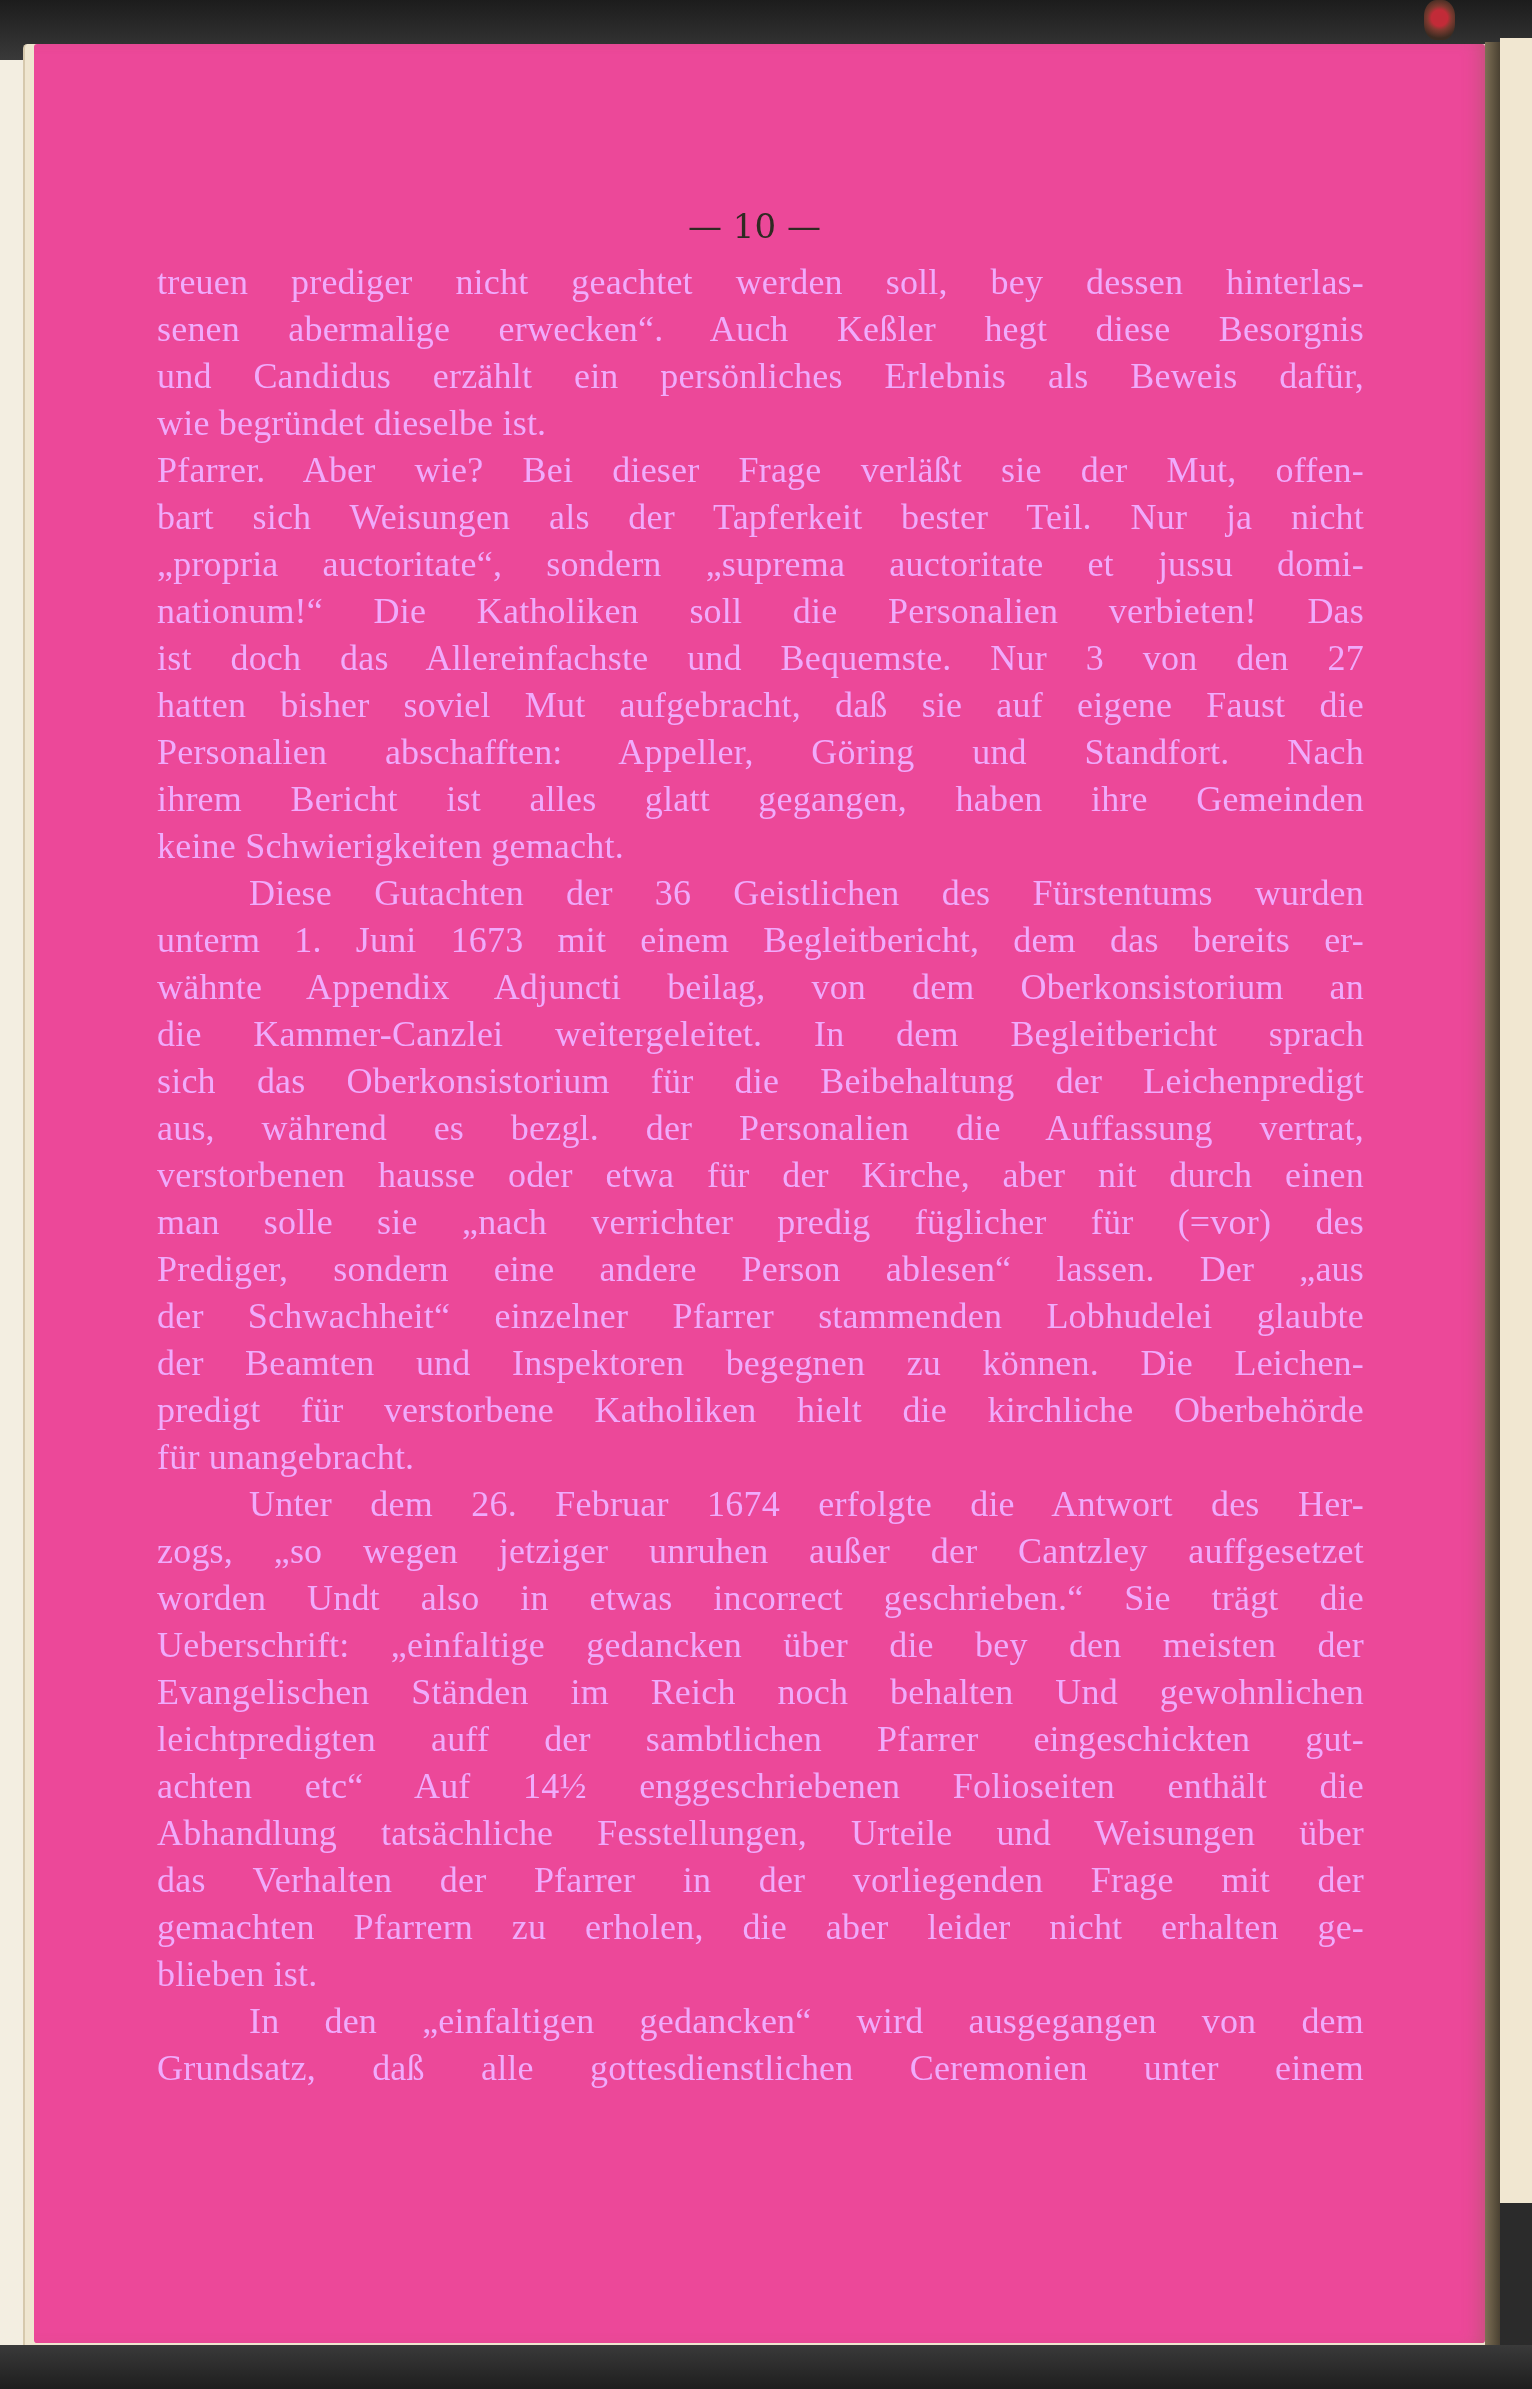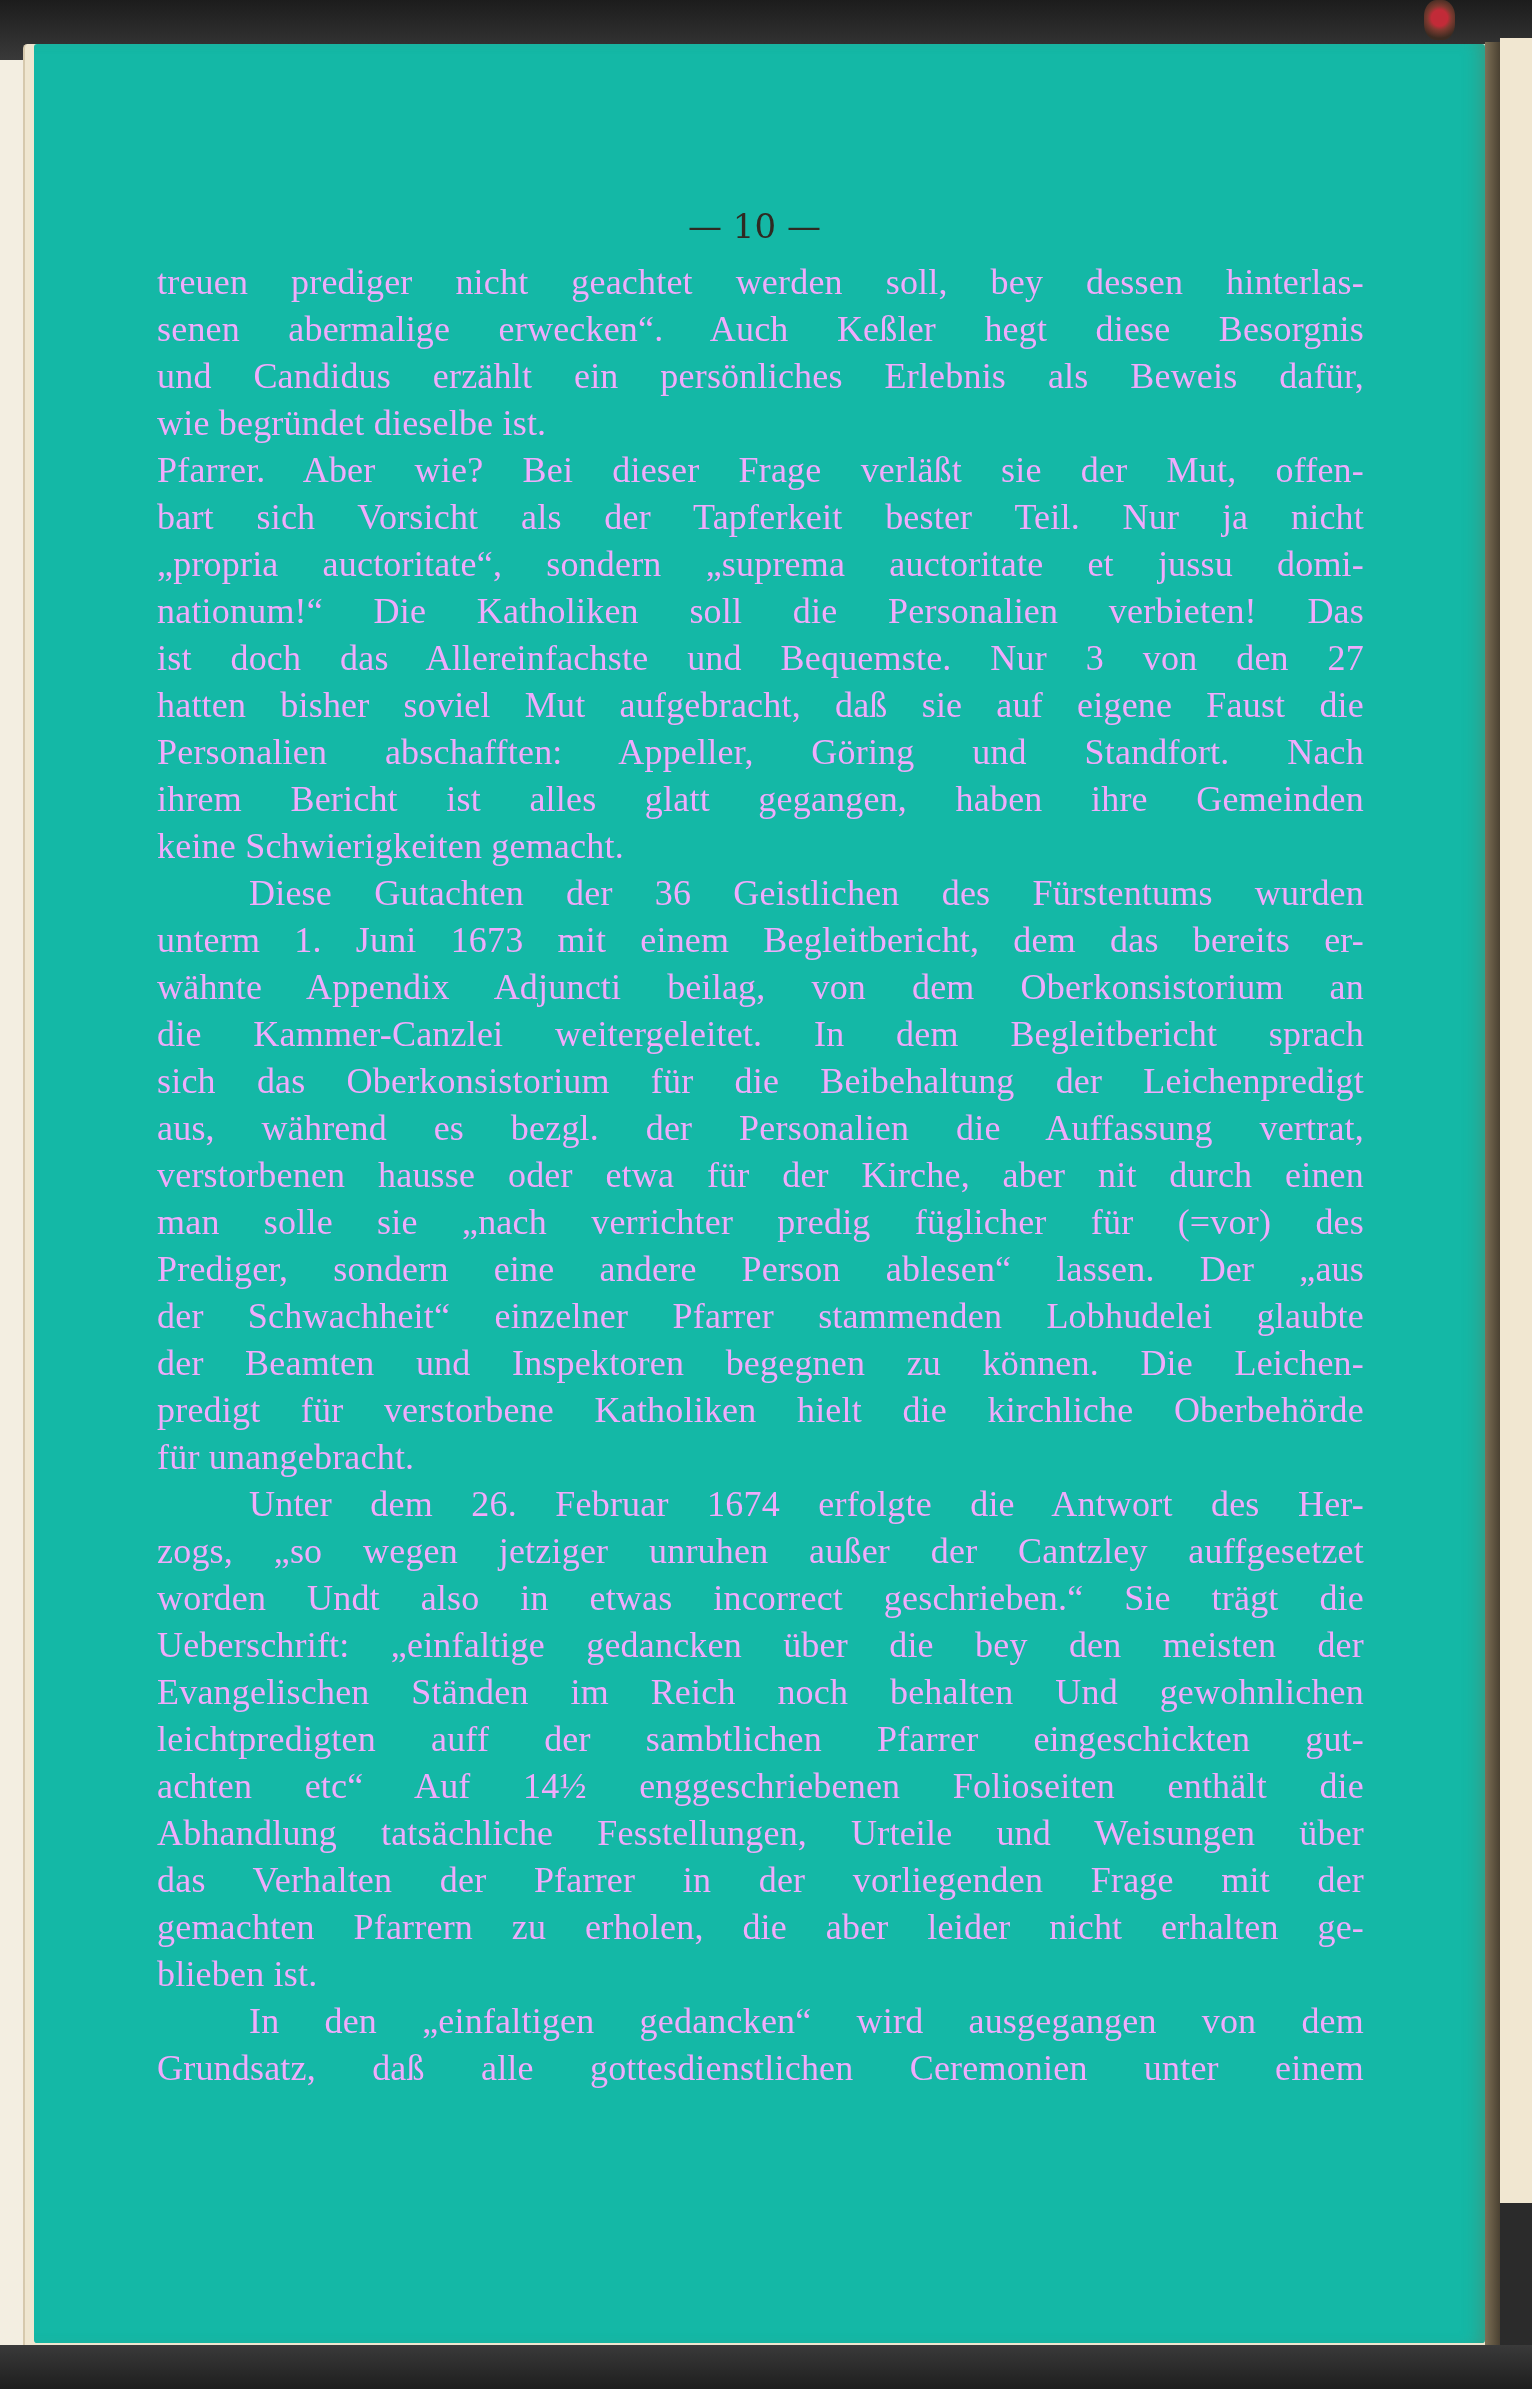--- a/index.html
+++ b/index.html
@@ -21,21 +21,21 @@
   }
   .page-stack {
     position:absolute; left:23px; top:44px; width:1468px; height:2307px;
     border-left:2.3px solid #d6c9ad;
     border-bottom:1.5px solid #d1c5ab;
     border-radius:4.6px;
     background:#efe6d0;
   }
   .page {
     position:absolute; left:34px; top:44px; width:1451px; height:2299px;
-    background:#14b8a6;
+    background:#ec4899;
     border-radius:3.1px;
     box-shadow: inset -14px 0 17px -9.2px rgba(120,100,70,0.35);
   }
   .gutter {
     position:absolute; left:1485px; top:42px; width:15.3px; height:2307px;
     background:linear-gradient(90deg, #7d6f55, #4a4132);
   }
   .next-page {
     position:absolute; left:1500px; top:38px; width:32px; height:2165px;
     background:#f1e7d1;
@@ -82,21 +82,21 @@
 
 <div class="text">
   <div>
     <span class="line">treuen prediger nicht geachtet werden soll, bey dessen hinterlas-</span>
     <span class="line">senen abermalige erwecken“. Auch Keßler hegt diese Besorgnis</span>
     <span class="line">und Candidus erzählt ein persönliches Erlebnis als Beweis dafür,</span>
     <span class="line last">wie begründet dieselbe ist.</span>
   </div>
   <div>
     <span class="line">Pfarrer. Aber wie? Bei dieser Frage verläßt sie der Mut, offen-</span>
-    <span class="line">bart sich Vorsicht als der Tapferkeit bester Teil. Nur ja nicht</span>
+    <span class="line">bart sich Weisungen als der Tapferkeit bester Teil. Nur ja nicht</span>
     <span class="line">„propria auctoritate“, sondern „suprema auctoritate et jussu domi-</span>
     <span class="line">nationum!“ Die Katholiken soll die Personalien verbieten! Das</span>
     <span class="line">ist doch das Allereinfachste und Bequemste. Nur 3 von den 27</span>
     <span class="line">hatten bisher soviel Mut aufgebracht, daß sie auf eigene Faust die</span>
     <span class="line">Personalien abschafften: Appeller, Göring und Standfort. Nach</span>
     <span class="line">ihrem Bericht ist alles glatt gegangen, haben ihre Gemeinden</span>
     <span class="line last">keine Schwierigkeiten gemacht.</span>
   </div>
   <div>
     <span class="line indent">Diese Gutachten der 36 Geistlichen des Fürstentums wurden</span>

